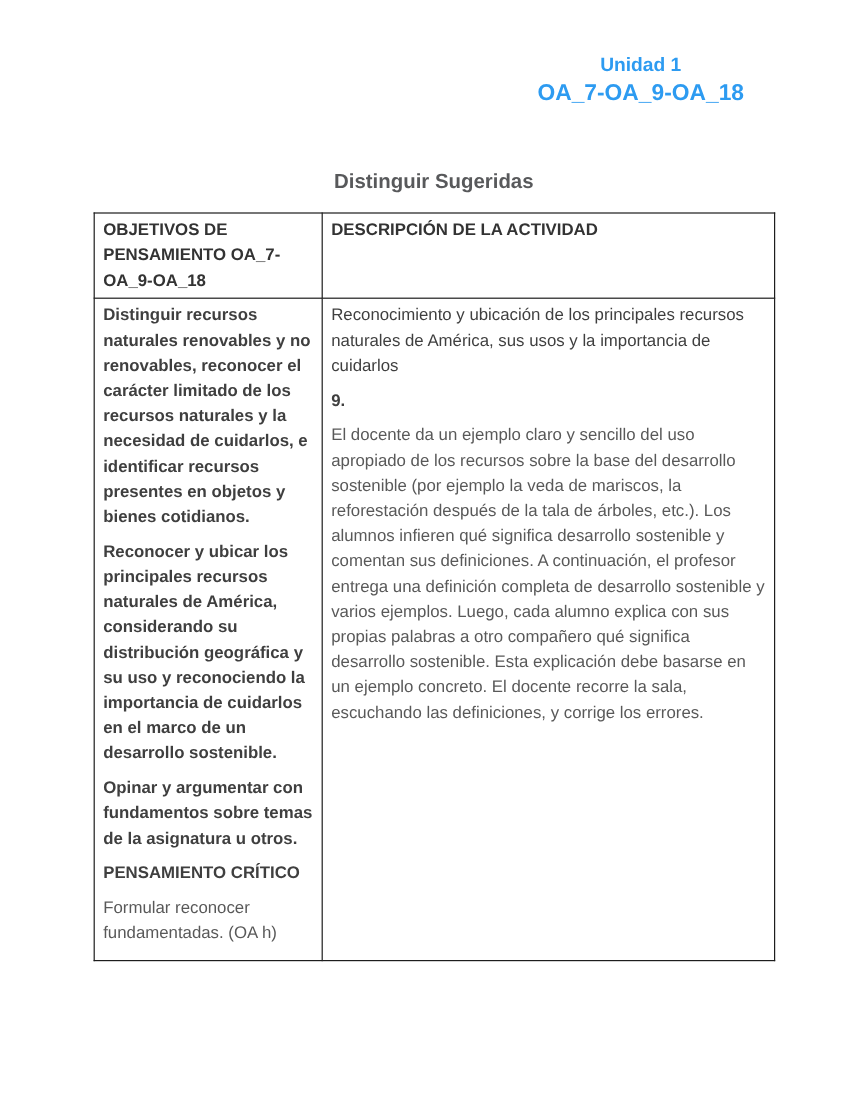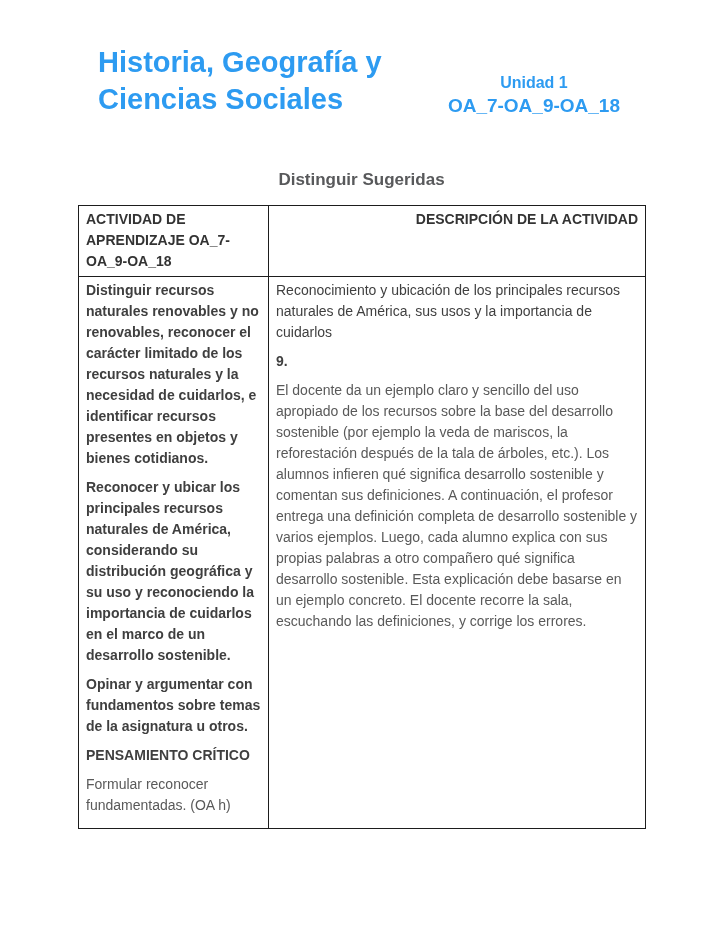--- a/index.html
+++ b/index.html
@@ -73,21 +73,21 @@
     box-sizing: border-box;
   }
   .col-objectives { width: 190px; }
   .col-activity   { width: 377px; }
   th.hdr-objectives {
     text-align: left;
     font-weight: bold;
     color: #333333;
   }
   th.hdr-description {
-    text-align: right;
+    text-align: left;
     font-weight: bold;
     color: #333333;
   }
   td.cell-objectives {
     font-weight: bold;
     color: var(--text_dark, #3F3F3F);
     height: 548px;
   }
   td.cell-activity { color: var(--text_gray, #595959); }
 
@@ -99,38 +99,37 @@
   .activity-number { margin: 0 0 8px 0; font-weight: bold; color: var(--text_dark, #3F3F3F); }
   .activity-desc { margin: 0; font-weight: normal; }
 </style>
 </head>
 <body>
 
 <div class="page">
 
   <div class="doc-header">
     <div class="hdr-left">
-      <div class="doc-title">Historia, Geografía y Ciencias Sociales</div>
     </div>
     <div class="hdr-right">
       <div class="hdr-unit">Unidad 1</div>
       <div class="hdr-oa">OA_7-OA_9-OA_18</div>
     </div>
   </div>
 
   <div class="section-title">Distinguir Sugeridas</div>
 
   <table class="activities">
     <colgroup>
       <col class="col-objectives">
       <col class="col-activity">
     </colgroup>
     <tbody>
         <tr>
-      <th class="hdr-objectives">ACTIVIDAD DE APRENDIZAJE OA_7-OA_9-OA_18</th>
+      <th class="hdr-objectives">OBJETIVOS DE PENSAMIENTO OA_7-OA_9-OA_18</th>
       <th class="hdr-description">DESCRIPCIÓN DE LA ACTIVIDAD</th>
     </tr>
     <tr>
       <td class="cell-objectives">
         <p>Distinguir recursos naturales renovables y no renovables, reconocer el carácter limitado de los recursos naturales y la necesidad de cuidarlos, e identificar recursos presentes en objetos y bienes cotidianos.</p>
         <p>Reconocer y ubicar los principales recursos naturales de América, considerando su distribución geográfica y su uso y reconociendo la importancia de cuidarlos en el marco de un desarrollo sostenible.</p>
         <p>Opinar y argumentar con fundamentos sobre temas de la asignatura u otros.</p>
         <p class="skill-title">PENSAMIENTO CRÍTICO</p>
         <p class="skill-text">Formular reconocer fundamentadas. (OA h)</p>
       </td>

